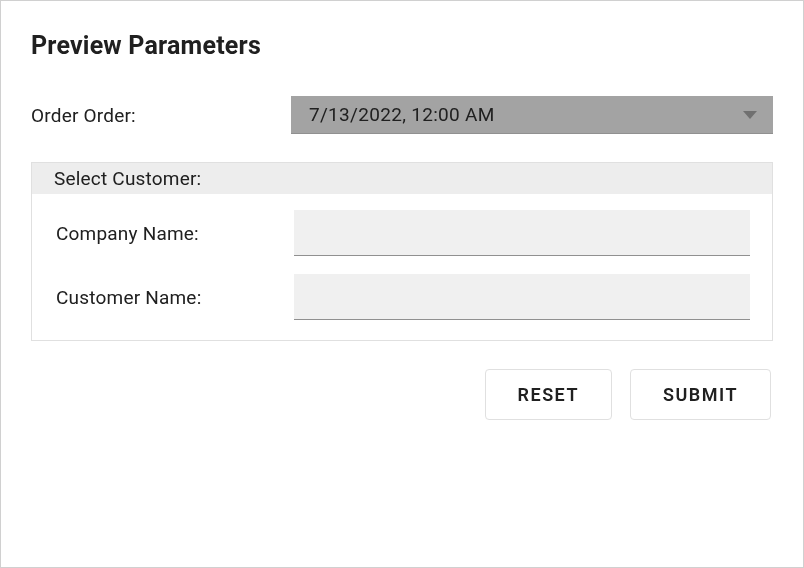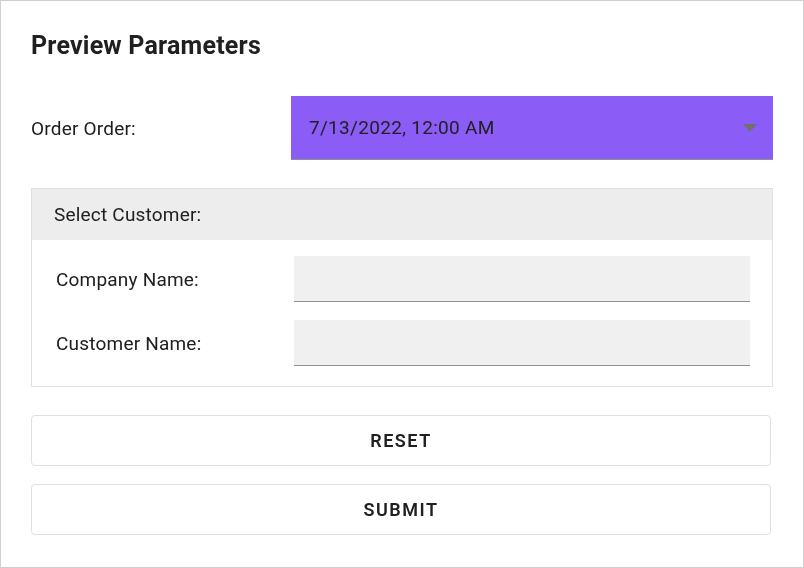--- a/index.html
+++ b/index.html
@@ -32,23 +32,23 @@
     }
     .form-row .label {
       width: 260px;
       font-size: 19px;
       color: #202020;
       letter-spacing: 0.2px;
     }
     .dropdown {
       flex: 1;
       position: relative;
-      background: #8b5cf6;
+      background: #a3a3a3;
       border-bottom: 1px solid #909090;
-      height: 64px;
+      height: 38px;
       display: flex;
       align-items: center;
       padding: 0 18px;
       cursor: pointer;
     }
     .dropdown .value {
       font-size: 19px;
       color: #202020;
       letter-spacing: 0.3px;
     }
@@ -60,21 +60,21 @@
     }
     .chevron svg {
       display: block;
     }
     .panel {
       border: 1px solid #e0e0e0;
       margin-bottom: 28px;
     }
     .panel-header {
       background: #ededed;
-      padding: 14px 22px;
+      padding: 4px 22px;
       font-size: 19px;
       color: #202020;
       letter-spacing: 0.2px;
     }
     .panel-body {
       padding: 16px 22px 20px 22px;
     }
     .panel-body .form-row {
       margin-bottom: 18px;
     }
@@ -93,21 +93,20 @@
       height: 46px;
       font-size: 18px;
       padding: 0 14px;
       outline: none;
     }
     .actions {
       display: flex;
       justify-content: flex-end;
       gap: 18px;
       padding-right: 2px;
-      flex-direction: column;
     }
     .btn {
       border: 1px solid #e0e0e0;
       background: #fff;
       padding: 14px 32px;
       font-size: 18px;
       font-weight: 600;
       color: #202020;
       letter-spacing: 1.5px;
       cursor: pointer;

